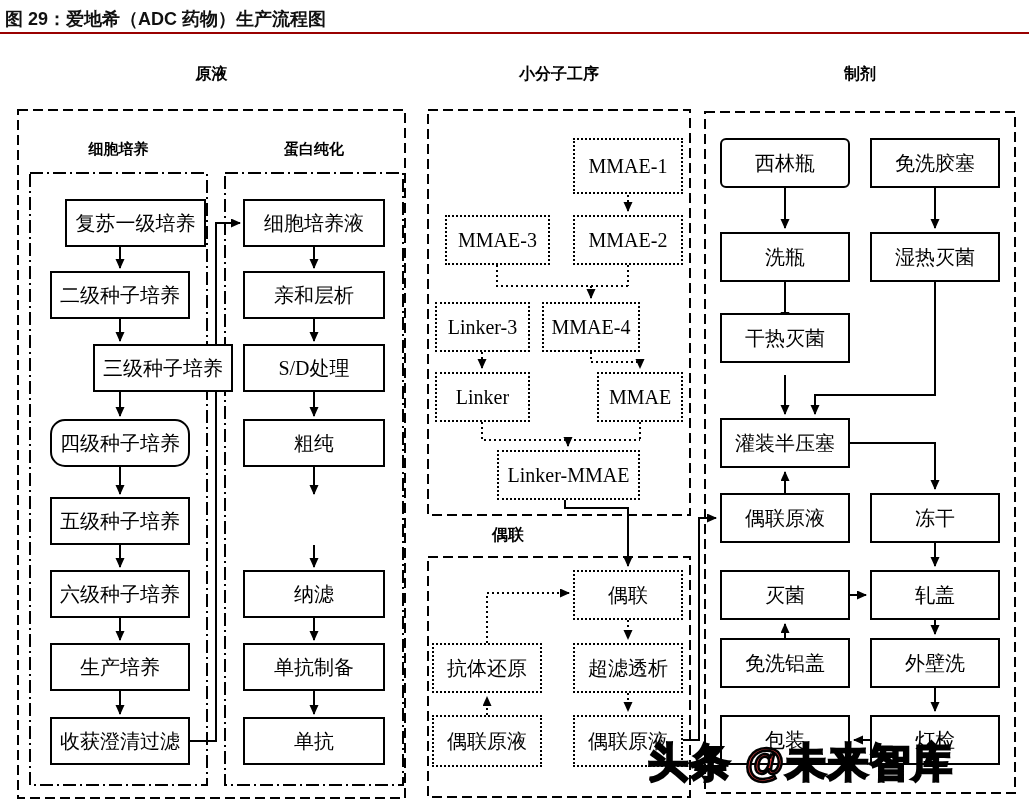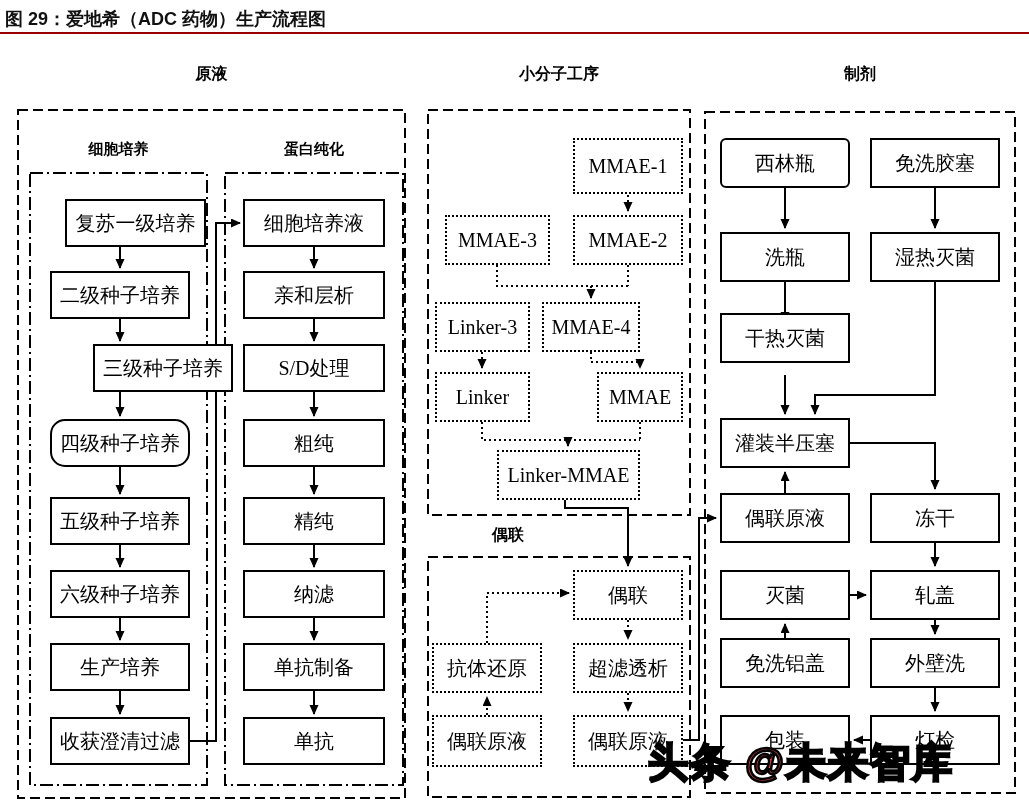--- a/index.html
+++ b/index.html
@@ -121,21 +121,20 @@
   <div class="node solid" style="left:50px;top:419px;width:140px;height:48px;border-radius:15px;">四级种子培养</div>
   <div class="node solid" style="left:50px;top:497px;width:140px;height:48px;">五级种子培养</div>
   <div class="node solid" style="left:50px;top:570px;width:140px;height:48px;">六级种子培养</div>
   <div class="node solid" style="left:50px;top:643px;width:140px;height:48px;">生产培养</div>
   <div class="node solid" style="left:50px;top:717px;width:140px;height:48px;">收获澄清过滤</div>
 
   <div class="node solid" style="left:243px;top:199px;width:142px;height:48px;">细胞培养液</div>
   <div class="node solid" style="left:243px;top:271px;width:142px;height:48px;">亲和层析</div>
   <div class="node solid" style="left:243px;top:344px;width:142px;height:48px;">S/D处理</div>
   <div class="node solid" style="left:243px;top:419px;width:142px;height:48px;">粗纯</div>
-  <div class="node solid" style="left:243px;top:497px;width:142px;height:48px;">精纯</div>
   <div class="node solid" style="left:243px;top:570px;width:142px;height:48px;">纳滤</div>
   <div class="node solid" style="left:243px;top:643px;width:142px;height:48px;">单抗制备</div>
   <div class="node solid" style="left:243px;top:717px;width:142px;height:48px;">单抗</div>
 
   <div class="node dotted" style="left:573px;top:138px;width:110px;height:56px;">MMAE-1</div>
   <div class="node dotted" style="left:445px;top:215px;width:105px;height:50px;">MMAE-3</div>
   <div class="node dotted" style="left:573px;top:215px;width:110px;height:50px;">MMAE-2</div>
   <div class="node dotted" style="left:435px;top:302px;width:95px;height:50px;">Linker-3</div>
   <div class="node dotted" style="left:542px;top:302px;width:98px;height:50px;">MMAE-4</div>
   <div class="node dotted" style="left:597px;top:372px;width:86px;height:50px;">MMAE</div>

